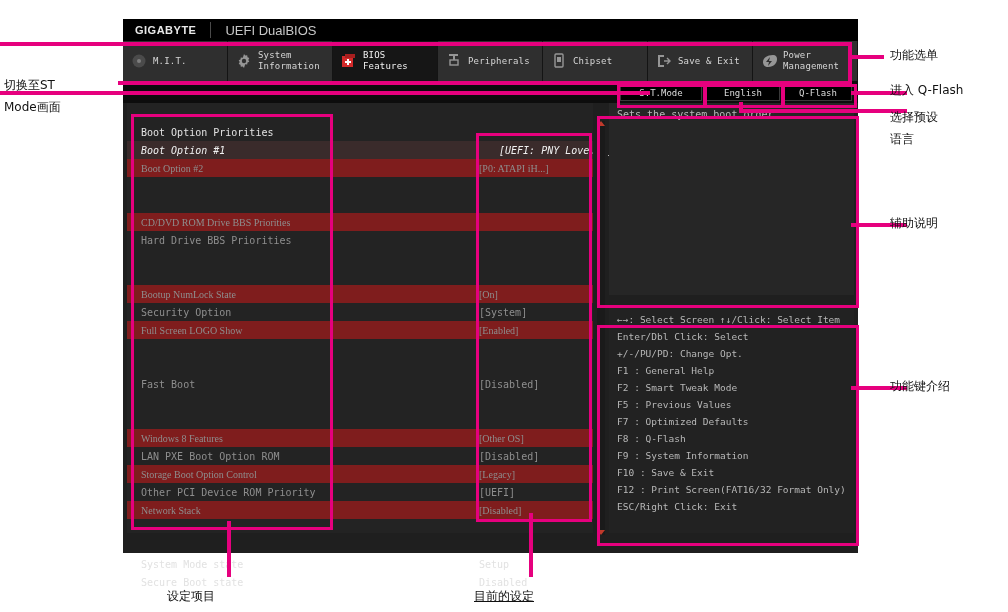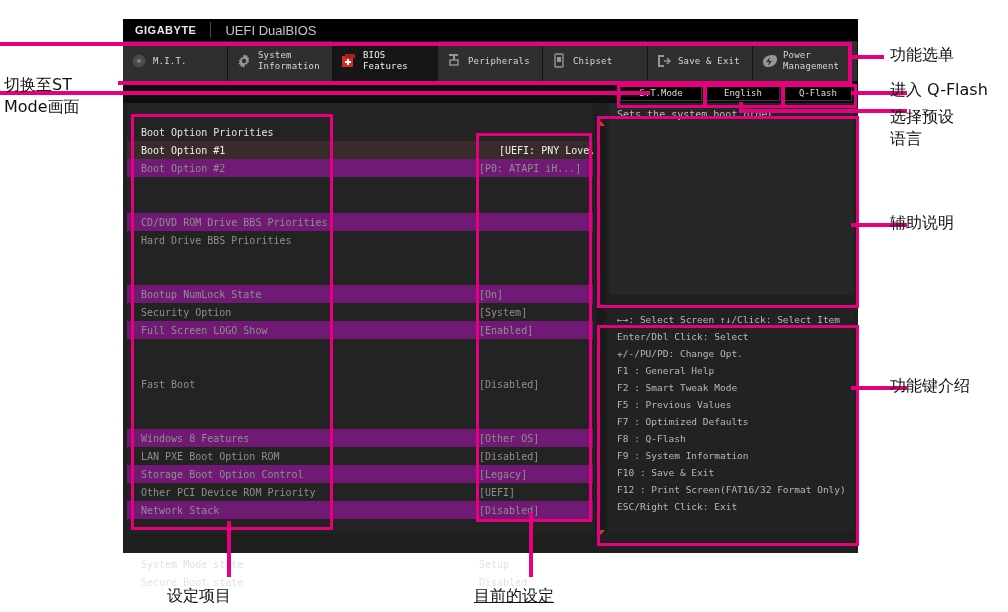--- a/index.html
+++ b/index.html
@@ -60,22 +60,22 @@
   #body{
     position:absolute;left:0;top:84px;width:735px;height:450px;background:#1f1f1f;
   }
   #leftpane{
     position:absolute;left:4px;top:0;width:466px;height:430px;background:#232323;
   }
   .rowlist{position:absolute;left:0;top:20px;width:466px;}
   .row{
     height:18px;display:flex;align-items:center;position:relative;
   }
-  .row.alt{background:#701a75;}
-  .row.sel{background:#3a2b2b;}
+  .row.alt{background:#7f1d1d;font-family:Liberation Serif, serif;}
+  .row.sel{background:#3a2b2b;font-style:italic;}
   .row.blank{background:transparent;}
   .rname{
     position:absolute;left:14px;color:#8e8e8e;font-size:10px;white-space:nowrap;
   }
   .row.sel .rname{color:#f0f0f0;}
   .row.bright .rname{color:#e2e2e2;}
   .rval{
     position:absolute;left:352px;color:#8e8e8e;font-size:10px;white-space:nowrap;
   }
   .row.sel .rval{color:#f0f0f0;margin-left:20px;}
@@ -94,21 +94,21 @@
   #helptext{position:absolute;left:8px;top:6px;color:#b9b9b9;font-size:10px;}
   #keysbox{
     position:absolute;left:486px;top:204px;width:245px;height:226px;background:#222;
   }
   .krow{position:absolute;left:8px;color:#b8b8b8;font-size:9.5px;white-space:nowrap;}
 
   
   .pk{position:absolute;background:#e6007e;}
   .pkbox{position:absolute;border:3px solid #e6007e;}
   .cn{
-    position:absolute;color:#111;font-size:16px;line-height:22px;
+    position:absolute;color:#111;font-size:12px;line-height:22px;
     font-family:"DejaVu Sans",sans-serif;white-space:pre-line;font-weight:500;
   }
 </style>
 </head>
 <body>
 
 <div id="bios">
 
   <div id="logobar">
     <span id="logo">GIGABYTE</span>

